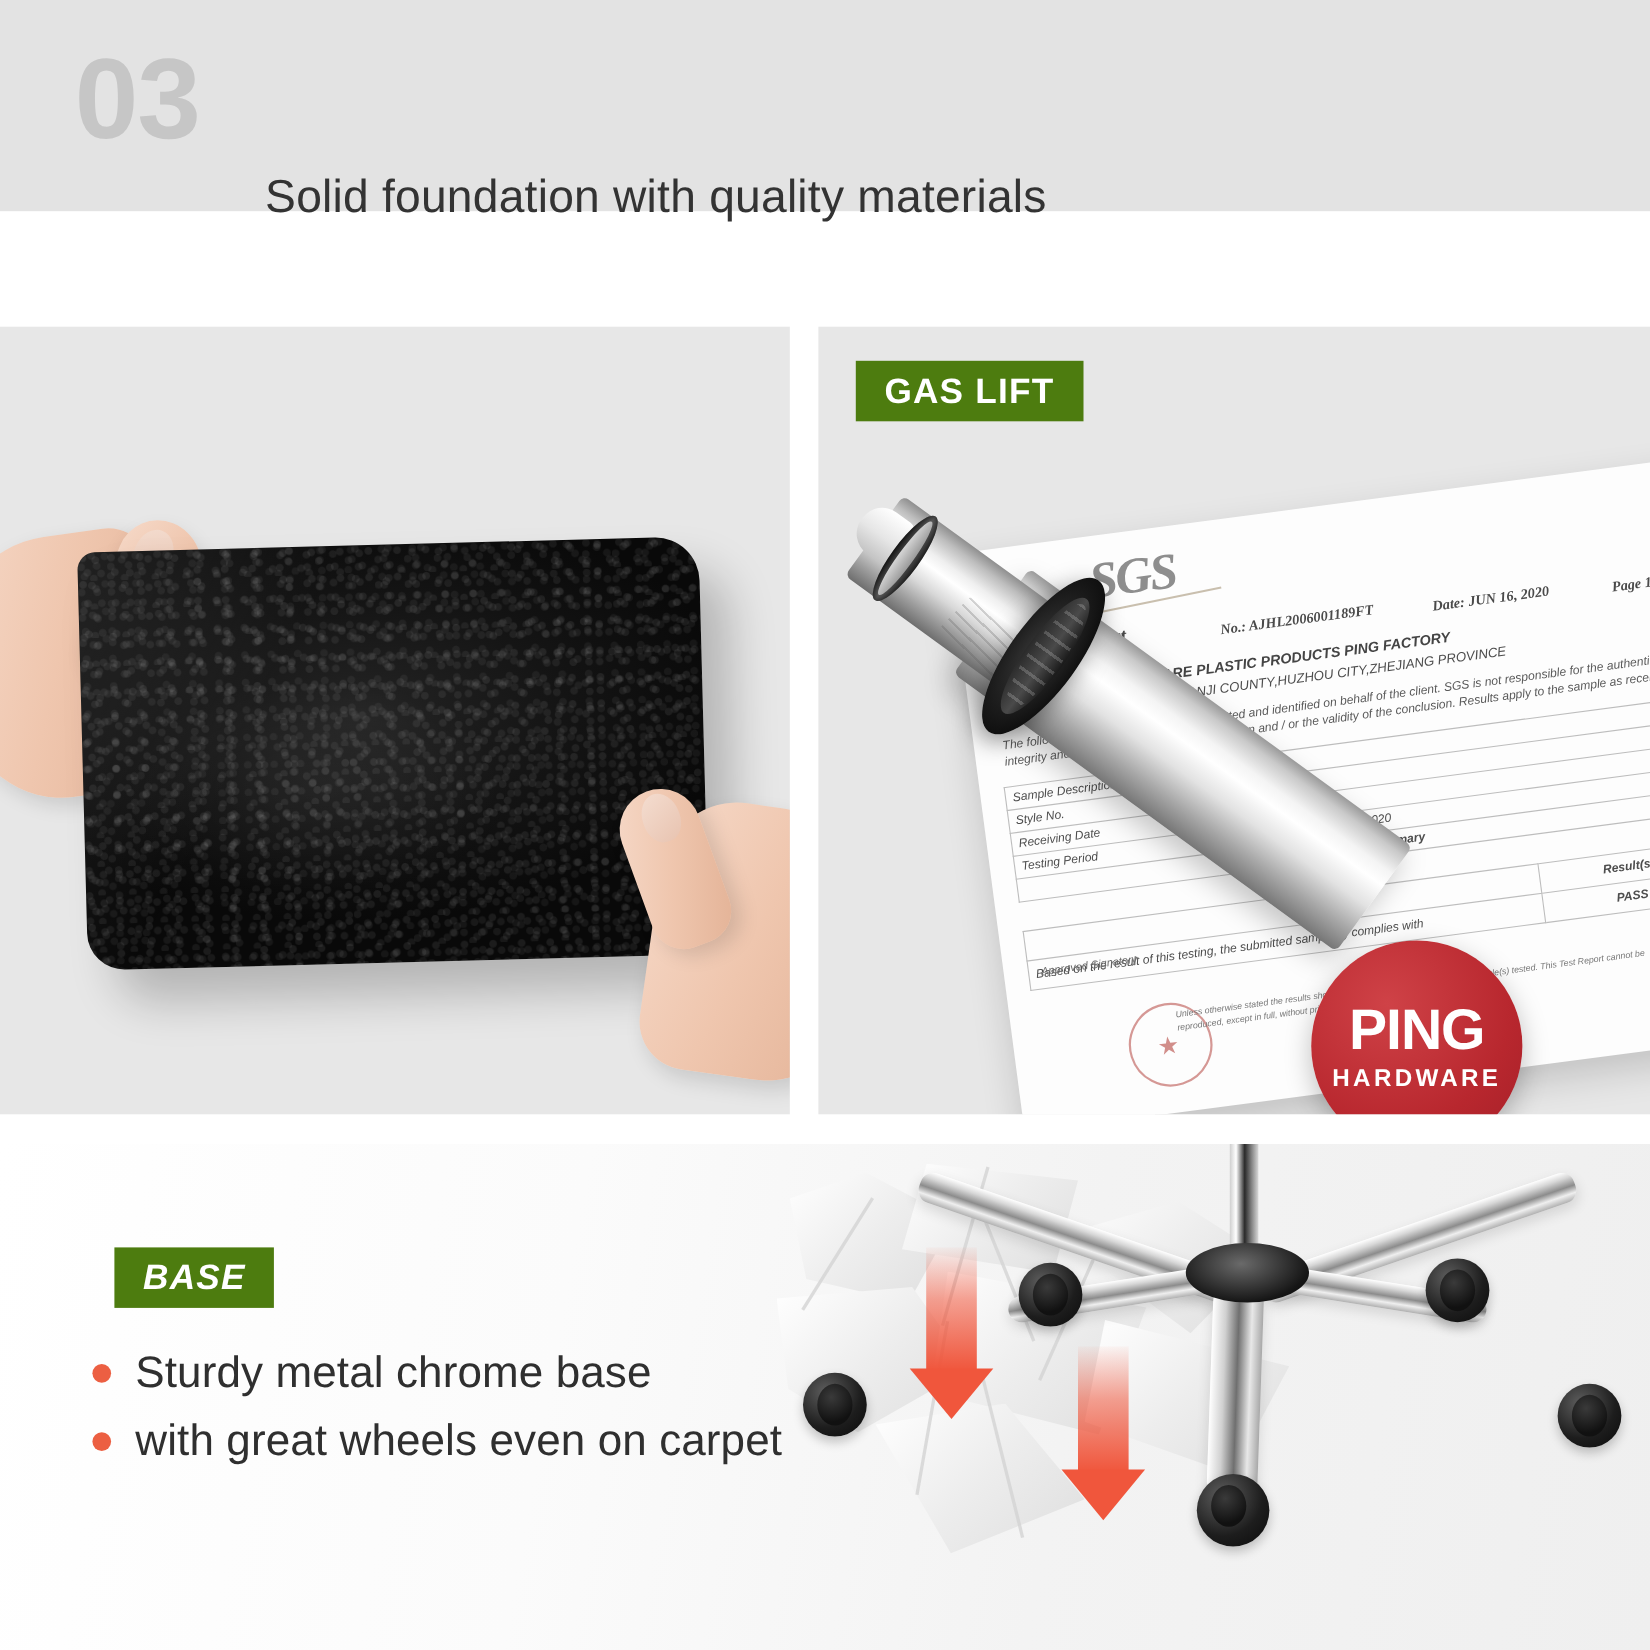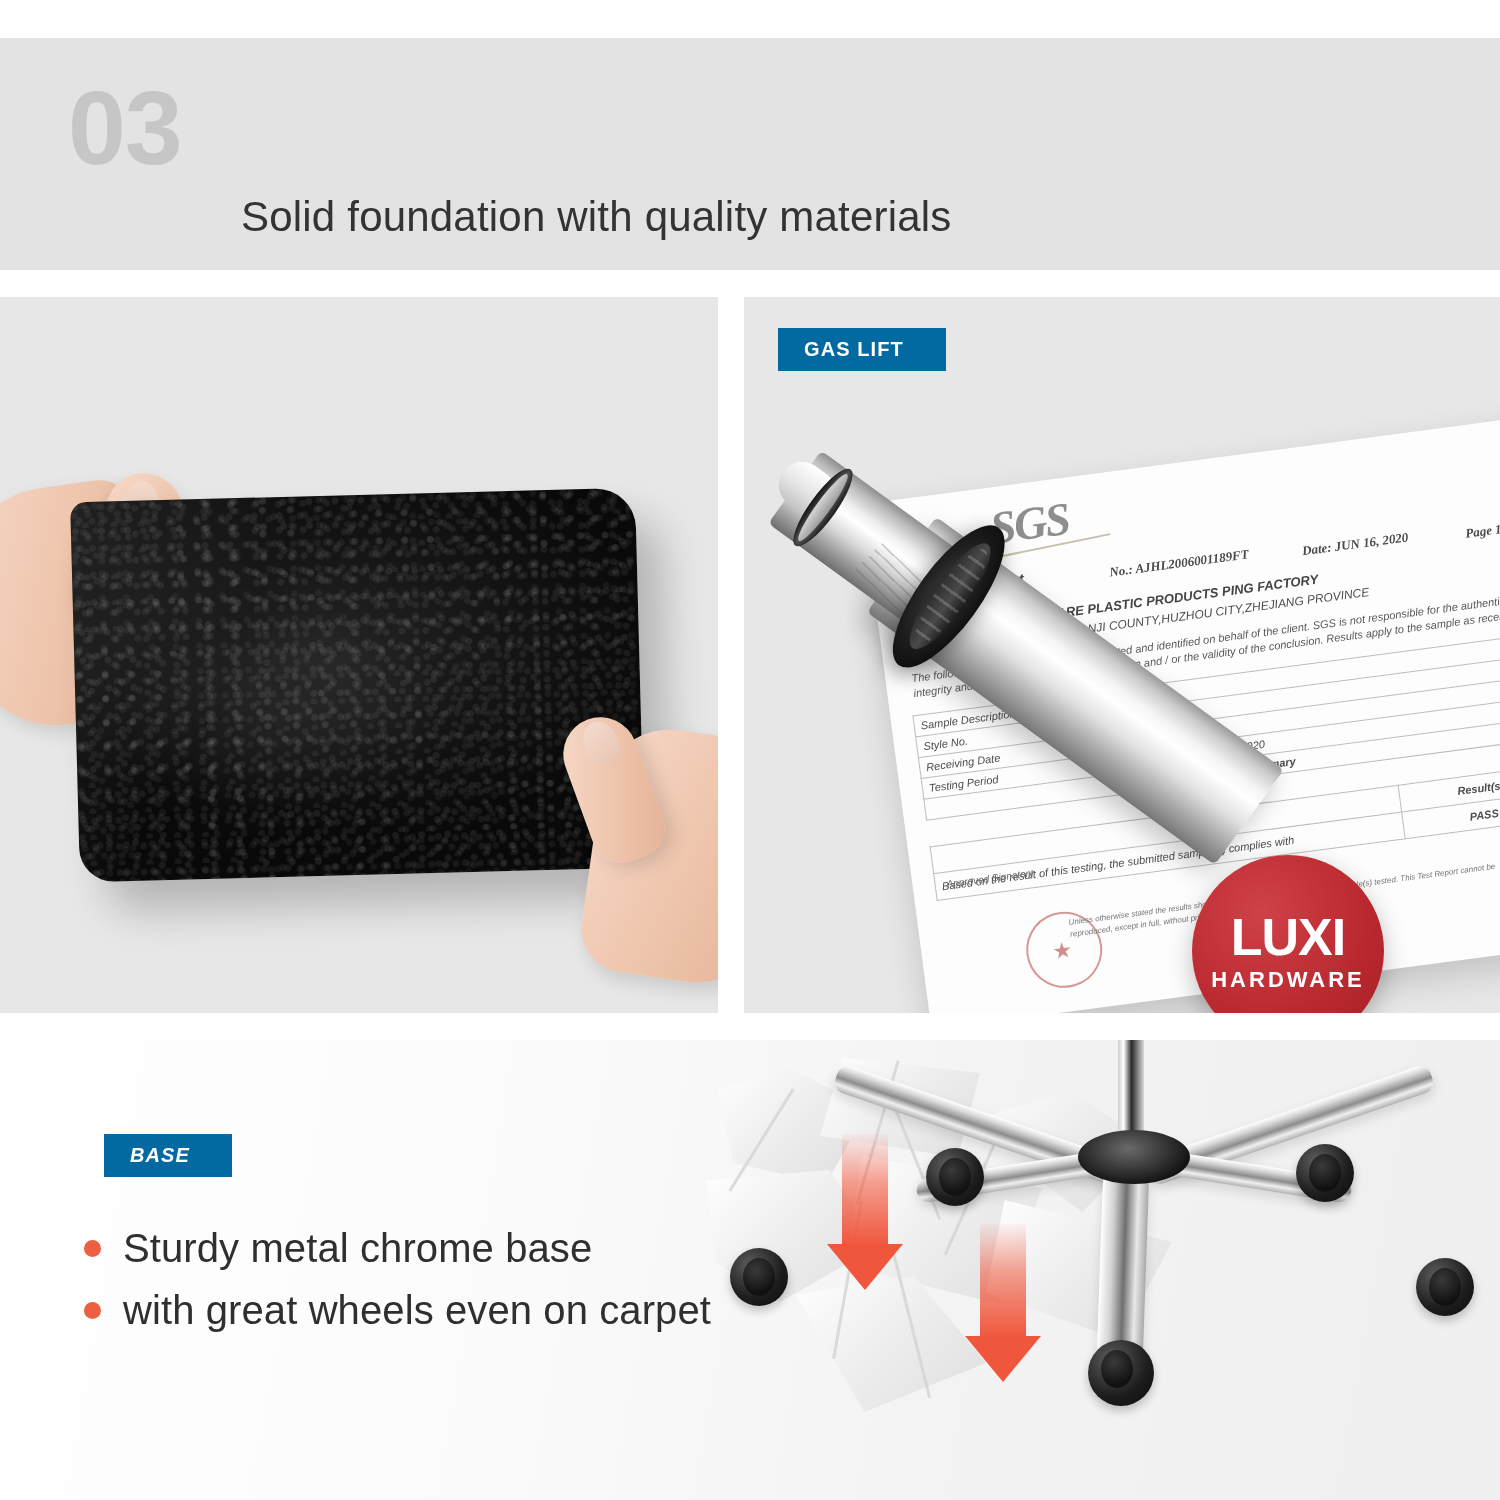--- a/index.html
+++ b/index.html
@@ -15,23 +15,22 @@
     background: #ffffff;
     font-family: "Liberation Sans", sans-serif;
     overflow: hidden;
   }
 
   
   .header {
     position: absolute;
     left: 0; top: 0;
     width: 1500px;
-    height: 232px;
+    height: 192px;
     background: #e3e3e3;
-    margin-top: 38px;
   }
   .header-title-row {
     position: absolute;
     left: 68px;
     top: 38px;
     display: flex;
     align-items: baseline;
   }
   .hdr-num {
     font-size: 104px;
@@ -58,26 +57,26 @@
     letter-spacing: 0.2px;
   }
 
   
   .panel {
     position: absolute;
     overflow: hidden;
   }
   .chip {
     position: absolute;
-    background: #0369a1;
+    background: #4d7c0f;
     color: #ffffff;
-    font-size: 20px;
+    font-size: 32px;
     font-weight: 700;
     letter-spacing: 1.1px;
-    padding: 11px 42px 12px 26px;
+    padding: 11px 26px 12px 26px;
     line-height: 1;
   }
   .bullet-row {
     position: absolute;
     display: flex;
     align-items: center;
   }
   .dot {
     width: 17px;
     height: 17px;
@@ -693,21 +692,21 @@
         <div class="cyl-tip"></div>
         <div class="cyl-ring-small"></div>
         <div class="cyl-ring-hl"></div>
         <div class="cyl-etch"></div>
         <div class="cyl-collar"></div>
         <div class="cyl-collar-inner"></div>
         <div class="cyl-collar-slots"></div>
       </div>
 
       <div class="bifma">
-        <span class="bifma-main">LUXI</span>
+        <span class="bifma-main">PING</span>
         <span class="bifma-sub">HARDWARE</span>
       </div>
     </div>
   </div>
 
   <div class="panel" id="panel-base">
     <div class="chip">BASE</div>
     <div class="bullet-row r2">
       <span class="dot"></span>
       <span class="bullet-text">with great wheels even on carpet</span>

